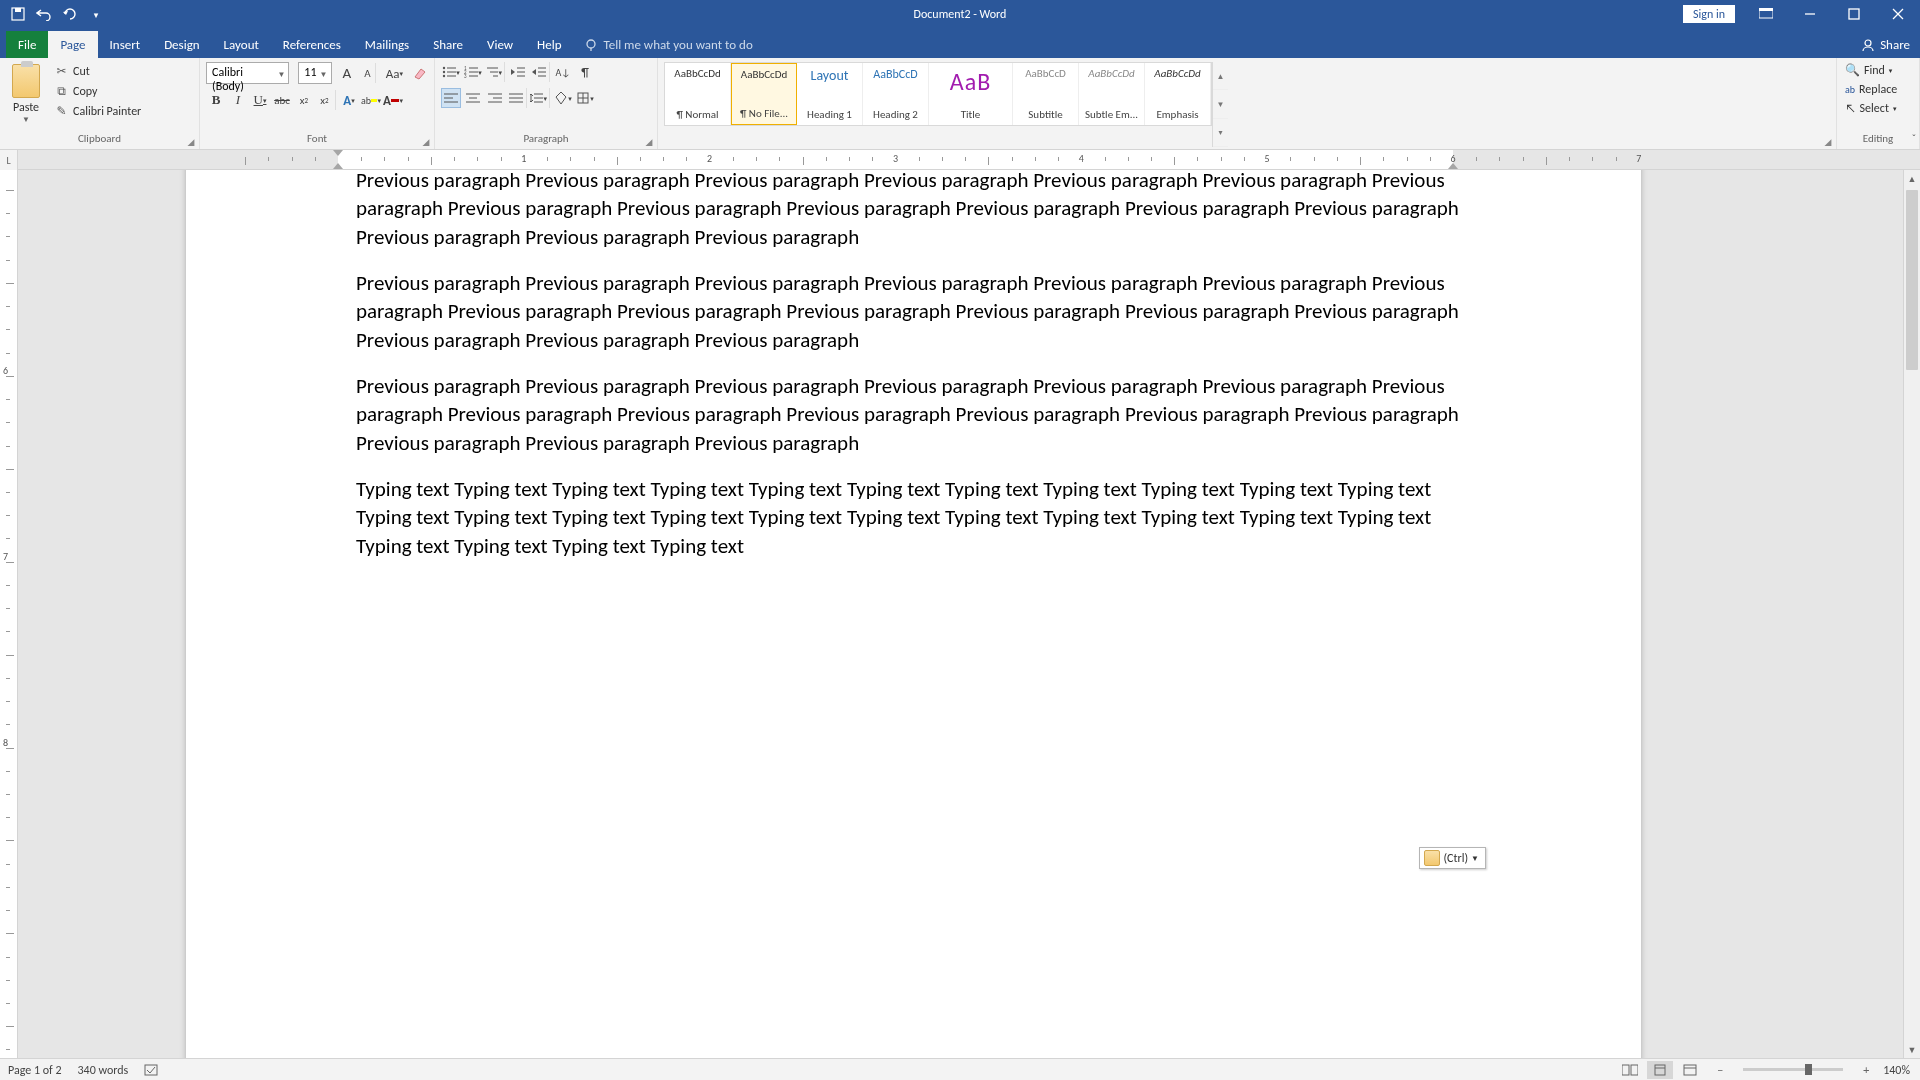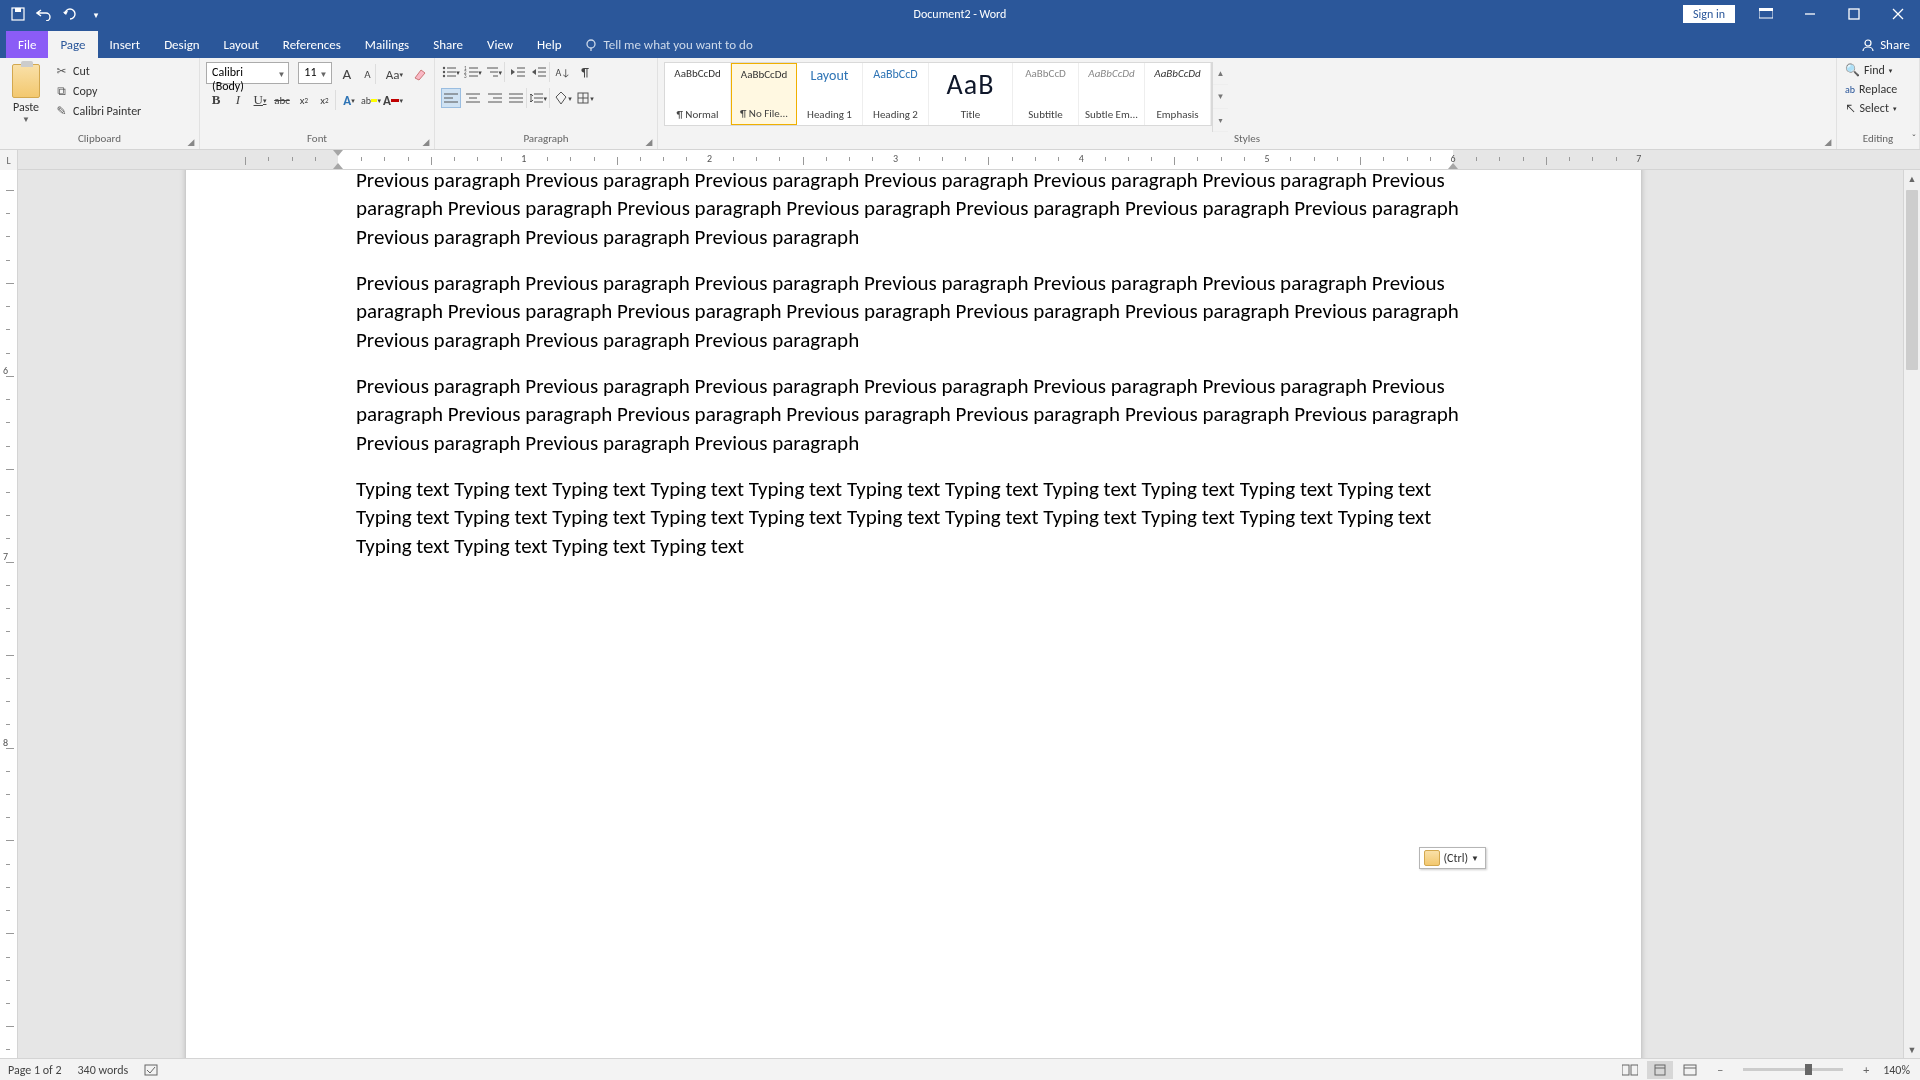--- a/index.html
+++ b/index.html
@@ -10,21 +10,21 @@
 .titlebar .qat { display:flex; align-items:center; gap:2px; padding-left:6px; }
 .titlebar .qat .qbtn { width:24px; height:22px; display:flex; align-items:center; justify-content:center; color:#fff; }
 .titlebar .title { position:absolute; left:50%; transform:translateX(-50%); font-size:12px; }
 .titlebar .winright { position:absolute; right:0; display:flex; height:100%; align-items:center; }
 .titlebar .signin { background:#fff; color:#2b579a; font-size:12px; padding:2px 10px; margin-right:8px; border:1px solid #2b579a; }
 .titlebar .winbtn { width:44px; height:28px; display:flex; align-items:center; justify-content:center; color:#fff; }
 
 
 .tabs { background:#2b579a; height:30px; display:flex; align-items:flex-end; color:#fff; font-size:13px; padding-left:6px; position:relative; }
 .tabs .tab { padding:6px 12px 6px 12px; cursor:pointer; }
-.tabs .tab.file { background:#8b5cf6; }
+.tabs .tab.file { background:#15803d; }
 .tabs .tab.active { background:#f3f3f3; color:#2b579a; }
 .tabs .tellme { display:flex; align-items:center; gap:6px; padding:6px 10px; color:#cdd9ea; font-size:13px; }
 .tabs .share { position:absolute; right:10px; display:flex; align-items:center; gap:5px; color:#fff; font-size:13px; padding:6px 0; }
 
 
 .ribbon { background:#f3f3f3; height:92px; border-bottom:1px solid #d4d4d4; display:flex; position:relative; }
 .group { border-right:1px solid #e1e1e1; padding:4px 6px 2px 6px; display:flex; flex-direction:column; justify-content:space-between; height:100%; position:relative; }
 .group .glabel { font-size:11px; color:#666; text-align:center; padding-bottom:2px; }
 .group .dlg { position:absolute; right:2px; bottom:2px; width:12px; height:12px; font-size:9px; color:#888; display:flex; align-items:center; justify-content:center; }
 
@@ -33,21 +33,21 @@
 .paste-big { width:40px; height:66px; display:flex; flex-direction:column; align-items:center; justify-content:flex-start; padding-top:2px; cursor:pointer; }
 .paste-big .clip-icon { width:28px; height:34px; background:linear-gradient(#f9e0a8,#f3c86f); border:1px solid #d3a84f; border-radius:2px; position:relative; margin-bottom:2px; }
 .paste-big .clip-icon::before { content:""; position:absolute; top:-4px; left:8px; width:12px; height:6px; background:#ccc; border-radius:2px 2px 0 0; }
 .paste-big span { font-size:12px; color:#333; }
 .clip-small { display:flex; flex-direction:column; gap:2px; }
 .clip-small .row { display:flex; align-items:center; gap:4px; font-size:12px; color:#333; padding:2px 4px; cursor:pointer; white-space:nowrap; }
 .clip-small .mini { width:15px; height:14px; display:inline-flex; align-items:center; justify-content:center; color:#555; font-size:12px; }
 
 
 .font-content { display:flex; flex-direction:column; gap:6px; width:222px; }
-.font-row1 { display:flex; align-items:flex-end; gap:9px; }
+.font-row1 { display:flex; align-items:center; gap:9px; }
 .fontname { width:118px; height:22px; border:1px solid #ababab; background:#fff; font-size:12px; padding:2px 18px 2px 5px; position:relative; }
 .fontsize { width:38px; height:22px; border:1px solid #ababab; background:#fff; font-size:12px; padding:2px 14px 2px 5px; position:relative; }
 .dd-caret { position:absolute; right:3px; top:6px; font-size:8px; color:#666; }
 .ic { width:20px; height:20px; display:flex; align-items:center; justify-content:center; font-size:13px; color:#444; cursor:pointer; }
 .ic.border-r { border-right:1px solid #ddd; padding-right:2px; margin-right:1px; }
 .font-row2 { display:flex; align-items:center; gap:2px; }
 .ic.bold { font-weight:bold; font-family:"Times New Roman"; }
 .ic.italic { font-style:italic; font-family:"Times New Roman"; }
 .ic.underline { text-decoration:underline; font-family:"Times New Roman"; }
 .ic.strike { text-decoration:line-through; font-size:11px; }
@@ -59,21 +59,21 @@
 .ic.align-active { background:#cfe2f3; border:1px solid #9abde0; }
 
 
 .styles-content { display:flex; align-items:stretch; flex:1; }
 .styles-gallery { display:flex; border:1px solid #d9d9d9; background:#fff; height:64px; }
 .style-item { width:66px; border-right:1px solid #eee; display:flex; flex-direction:column; align-items:center; justify-content:space-between; padding:4px 2px; cursor:pointer; }
 .style-item.selected { border:1px solid #f0b000; background:#fff8e1; }
 .style-item .preview { font-size:11px; color:#333; }
 .style-item .preview.h1 { color:#2e74b5; font-size:14px; }
 .style-item .preview.h2 { color:#2e74b5; font-size:12px; }
-.style-item .preview.title { font-size:28px; color:#0f172a; letter-spacing:1px; }
+.style-item .preview.title { font-size:24px; color:#a21caf; letter-spacing:1px; }
 .style-item .preview.sub { color:#888; font-size:11px; }
 .style-item .preview.subem { color:#888; font-style:italic; font-size:11px; }
 .style-item .preview.em { font-style:italic; font-size:11px; }
 .style-item .label { font-size:11px; color:#444; white-space:nowrap; overflow:hidden; text-overflow:ellipsis; width:100%; text-align:center; }
 .style-scroll { width:16px; border-left:1px solid #d9d9d9; display:flex; flex-direction:column; }
 .style-scroll div { flex:1; display:flex; align-items:center; justify-content:center; font-size:8px; color:#777; border-bottom:1px solid #eee; }
 
 
 .editing-content { display:flex; flex-direction:column; gap:3px; width:70px; }
 .editing-content .row { display:flex; align-items:center; gap:4px; font-size:12px; color:#333; cursor:pointer; padding:1px 2px; }
@@ -418,21 +418,20 @@
             <div class="preview em">AaBbCcDd</div>
             <div class="label">Emphasis</div>
           </div>
         </div>
       <div class="style-scroll">
         <div>▲</div>
         <div>▼</div>
         <div>▾</div>
       </div>
     </div>
-    <div class="glabel">Styles</div>
     <div class="dlg">◢</div>
   </div>
 
   <div class="group">
     <div class="editing-content">
       <div class="row">
           <span>🔍</span>
           <span>Find</span>
           <span style="font-size:7px;">▾</span>
         </div>

